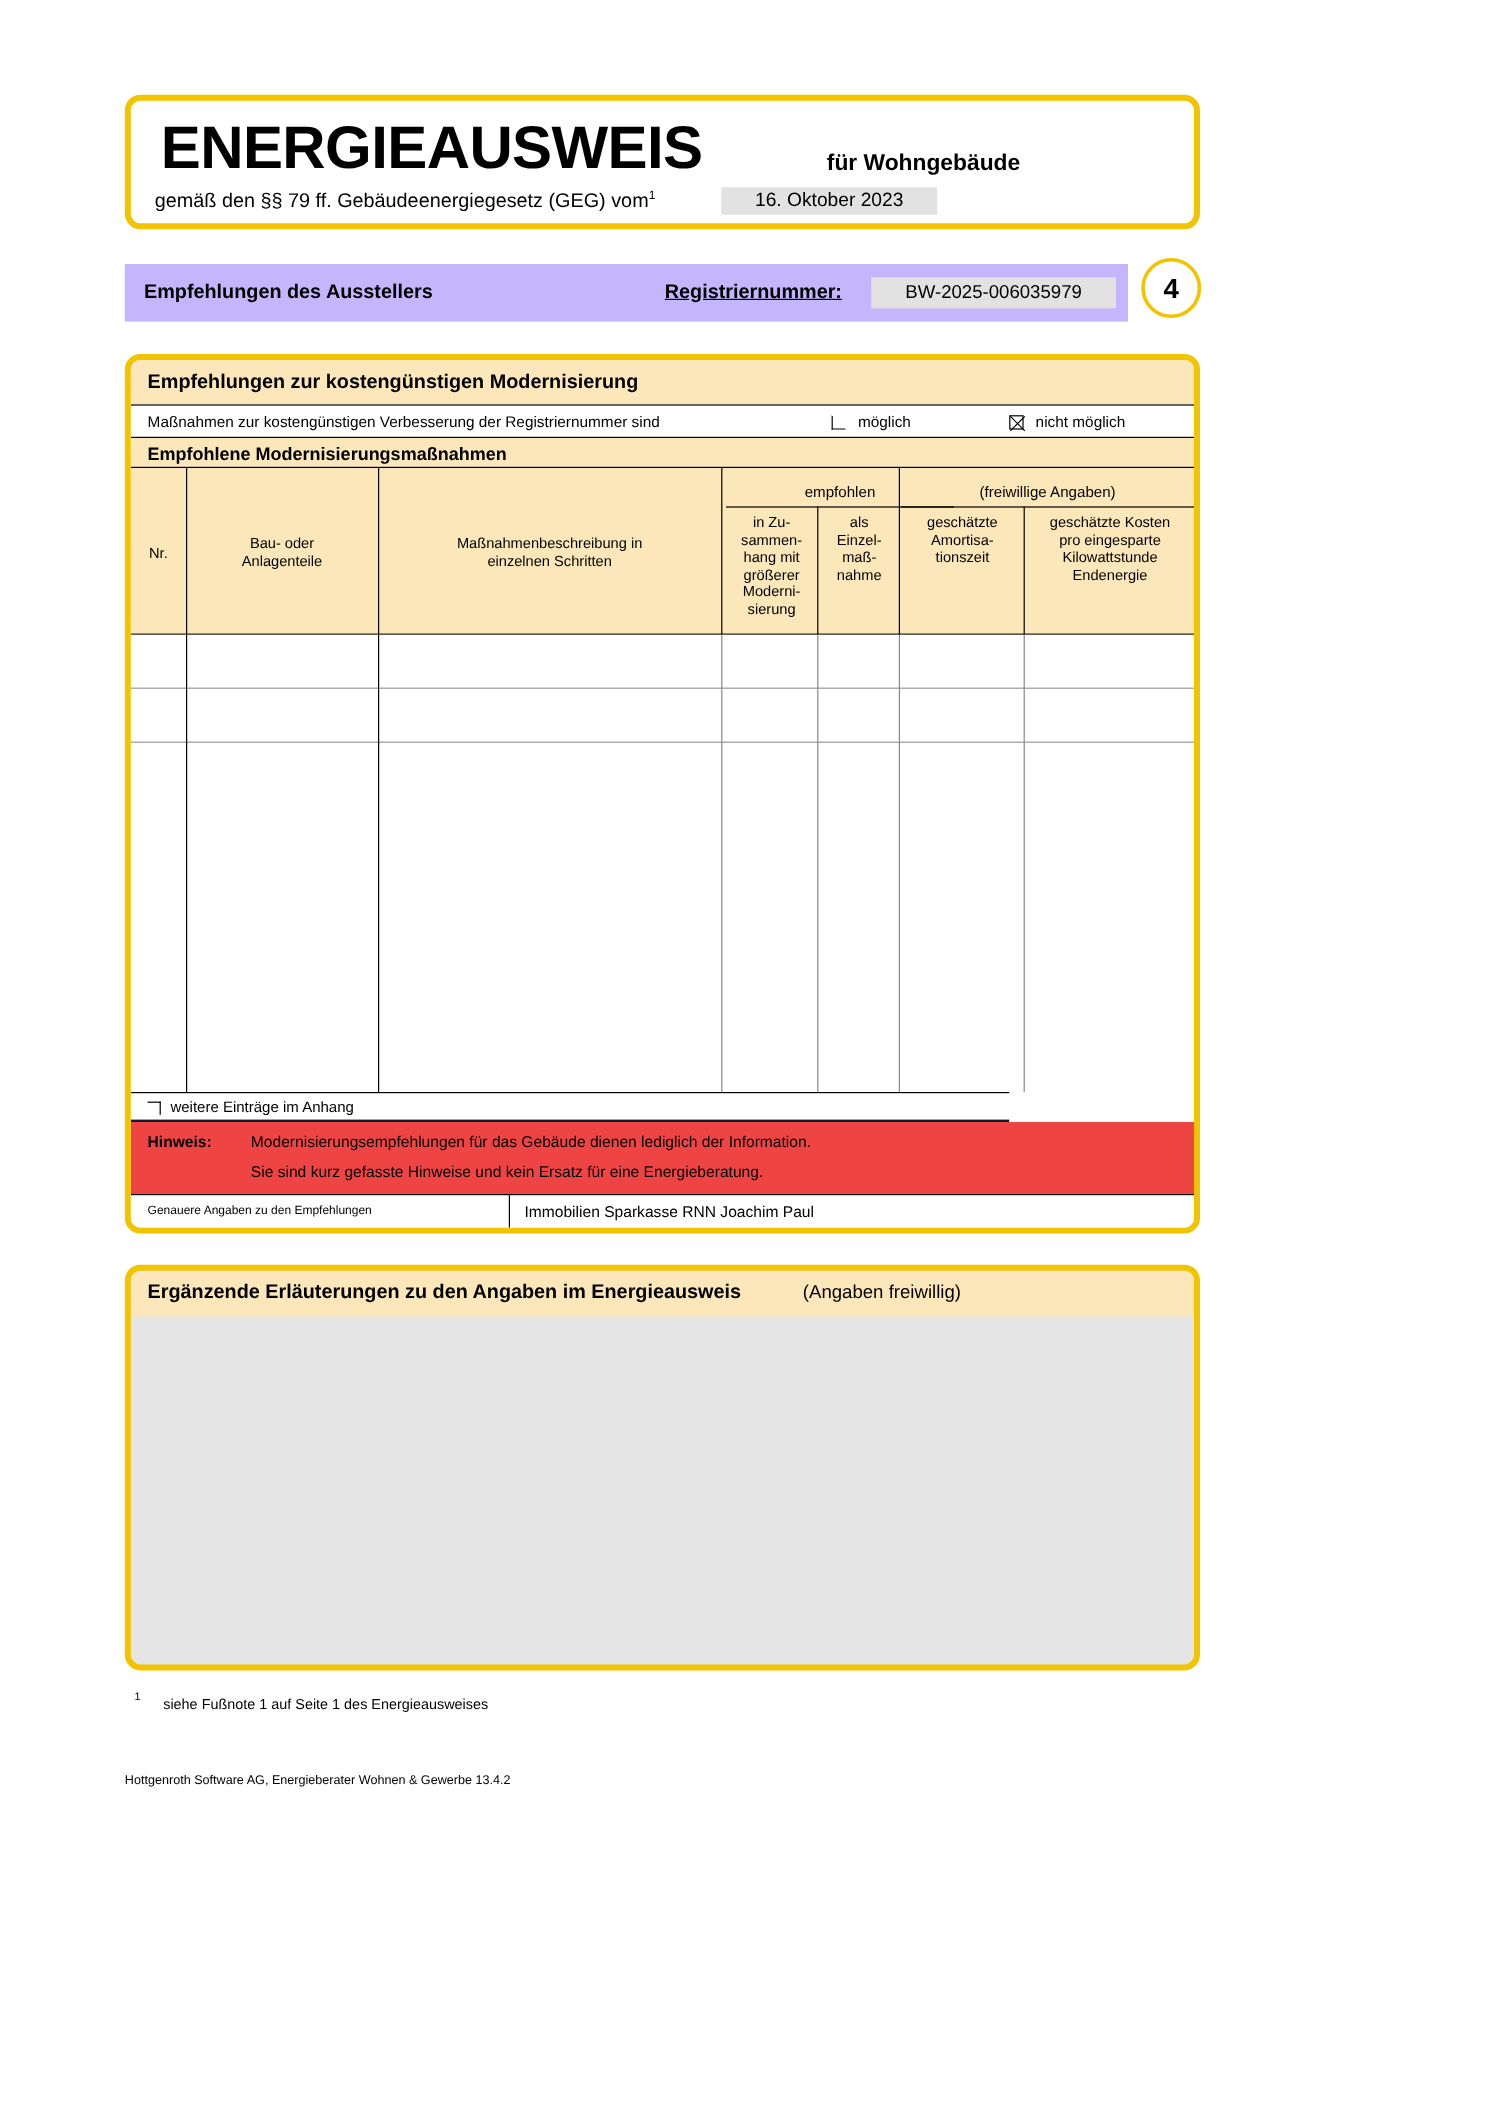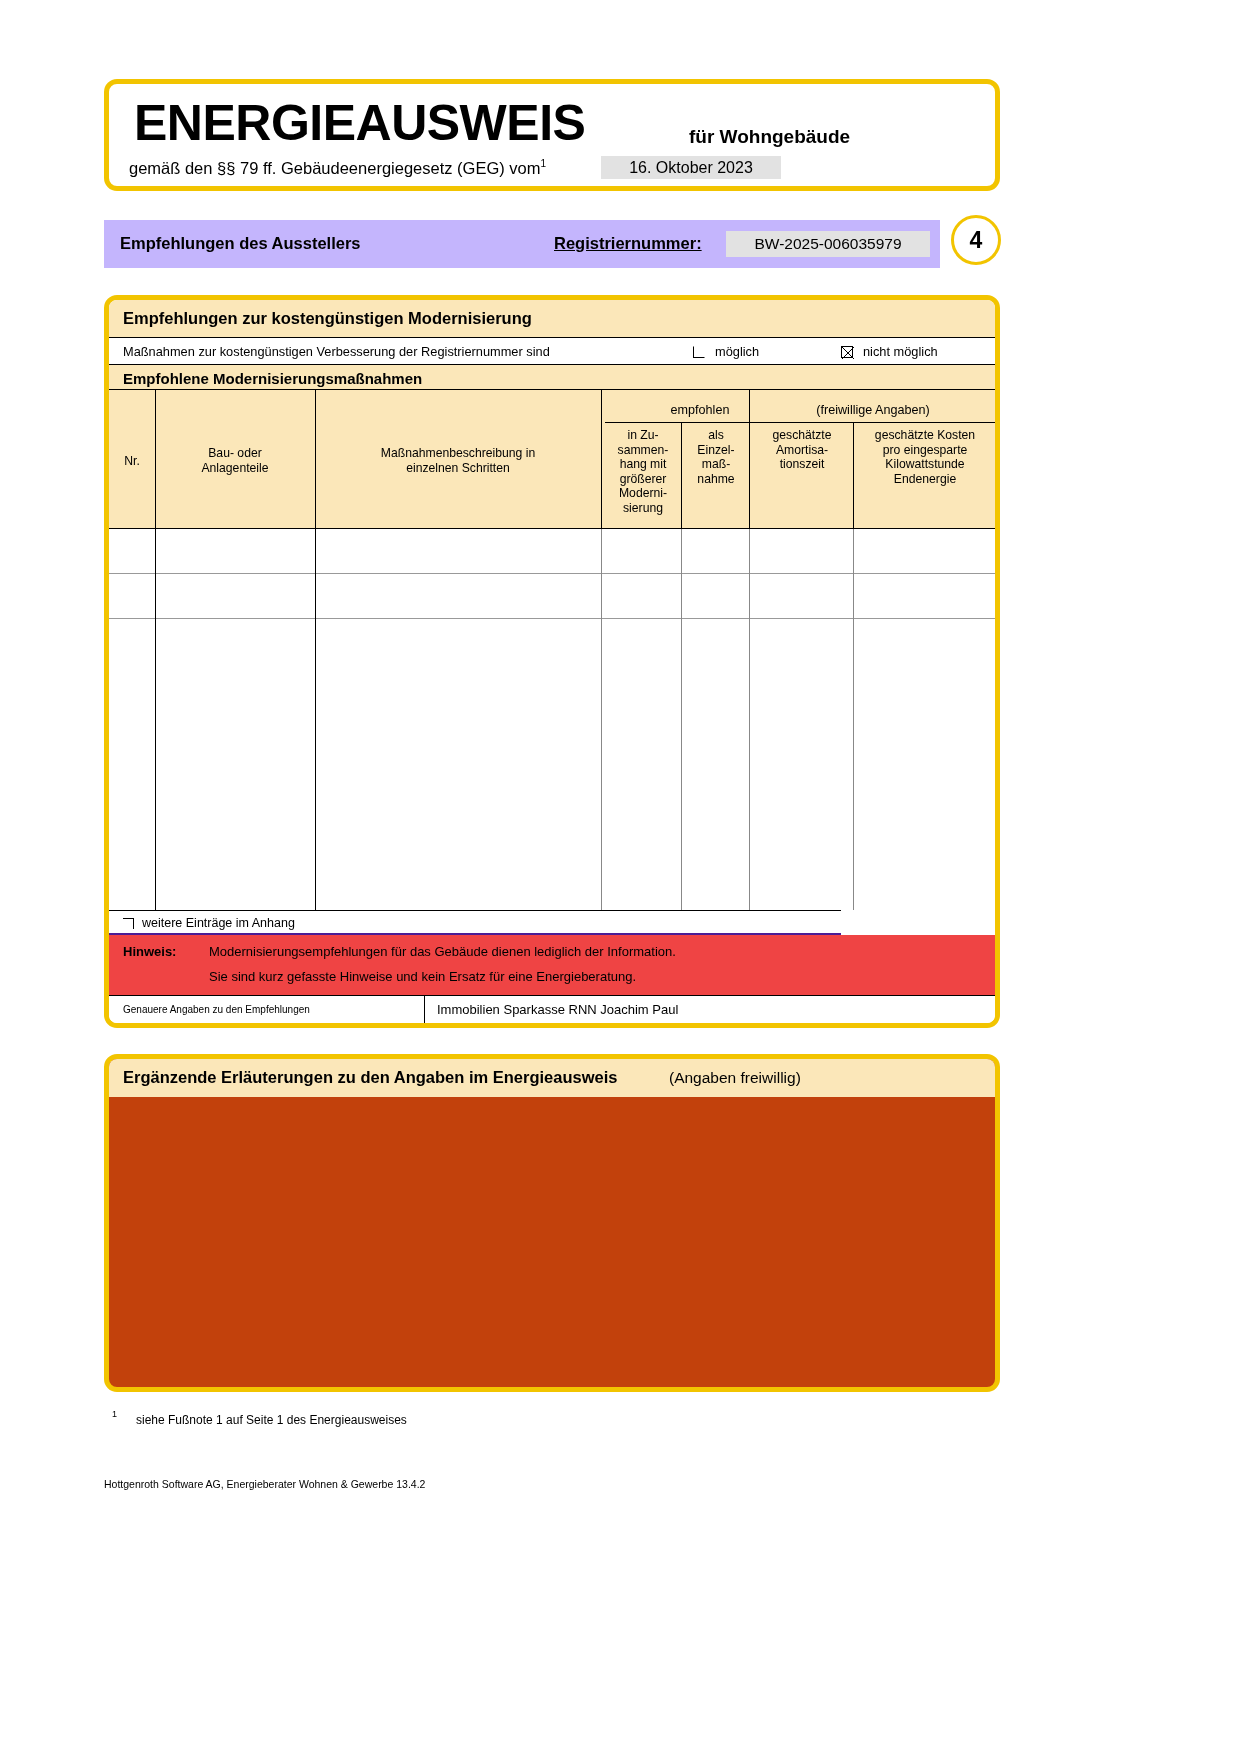--- a/index.html
+++ b/index.html
@@ -277,21 +277,21 @@
     background: #999;
   }
 
   .row-weitere {
     position: absolute;
     left: 0;
     top: 610px;
     width: 732px;
     height: 25px;
     border-top: 1px solid #000;
-    border-bottom: 2px solid #4c1d95;
+    border-bottom: 2px solid #0f172a;
     box-sizing: border-box;
     background: #fff;
   }
   .weitere-mark {
     position: absolute;
     left: 14px;
     top: 7px;
     width: 11px;
     height: 11px;
     border-top: 1px solid #000;
@@ -385,21 +385,21 @@
 
   
   .panel2 {
     position: absolute;
     left: 104px;
     top: 1054px;
     width: 896px;
     height: 338px;
     border: 5px solid #f2c400;
     border-radius: 13px;
-    background: #c2410c;
+    background: #e5e5e5;
     box-sizing: border-box;
     overflow: hidden;
   }
   .panel2-head {
     position: absolute;
     left: 0; top: 0;
     width: 886px;
     height: 38px;
     background: #fbe7b9;
   }

